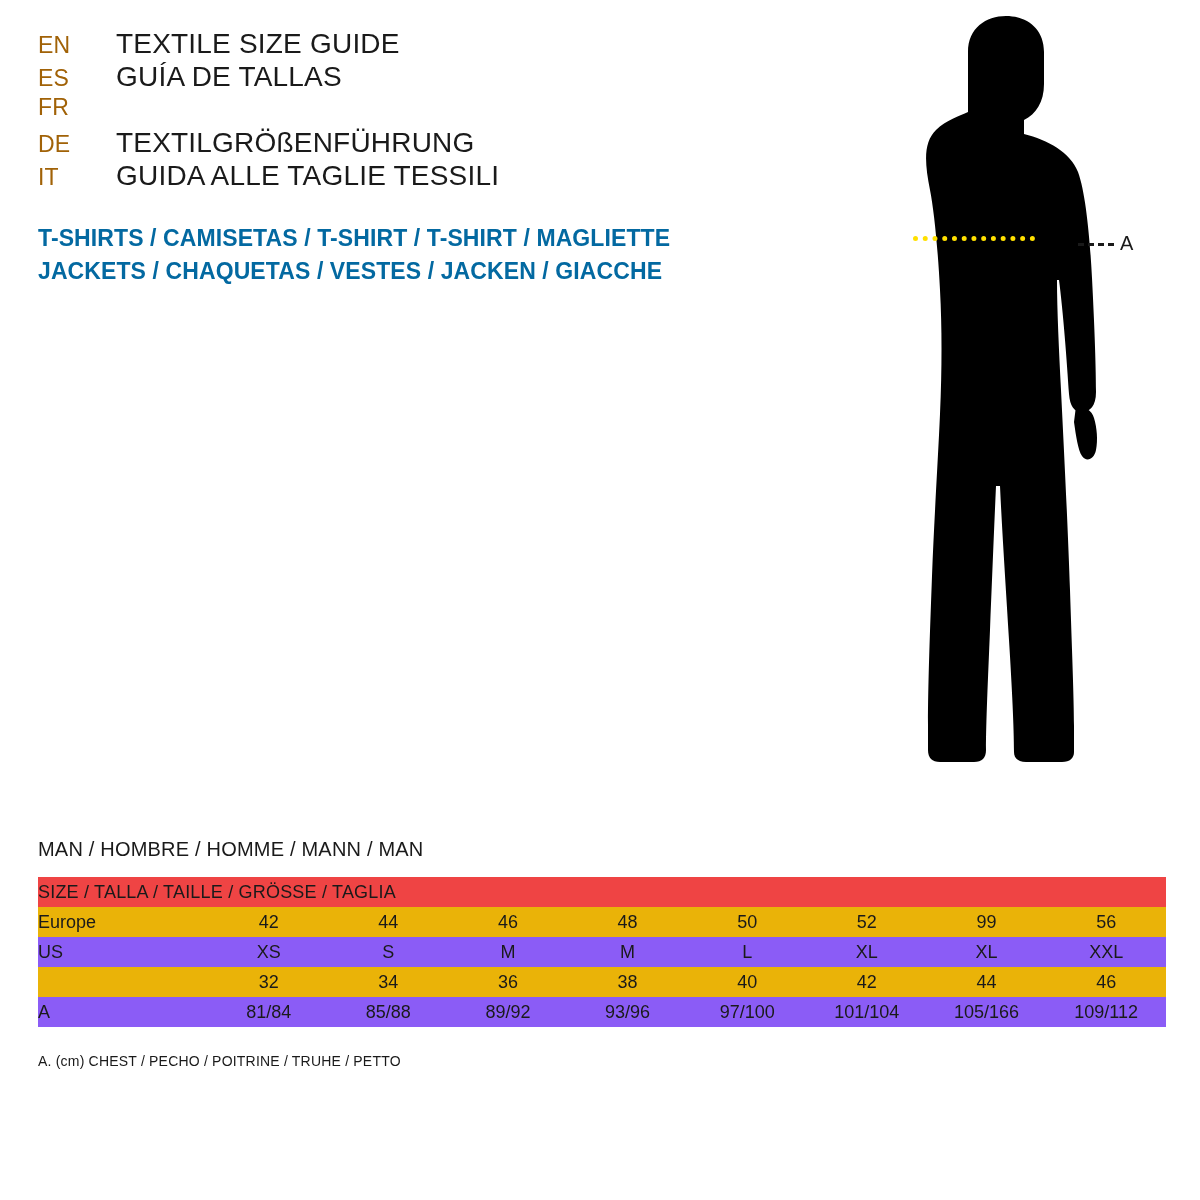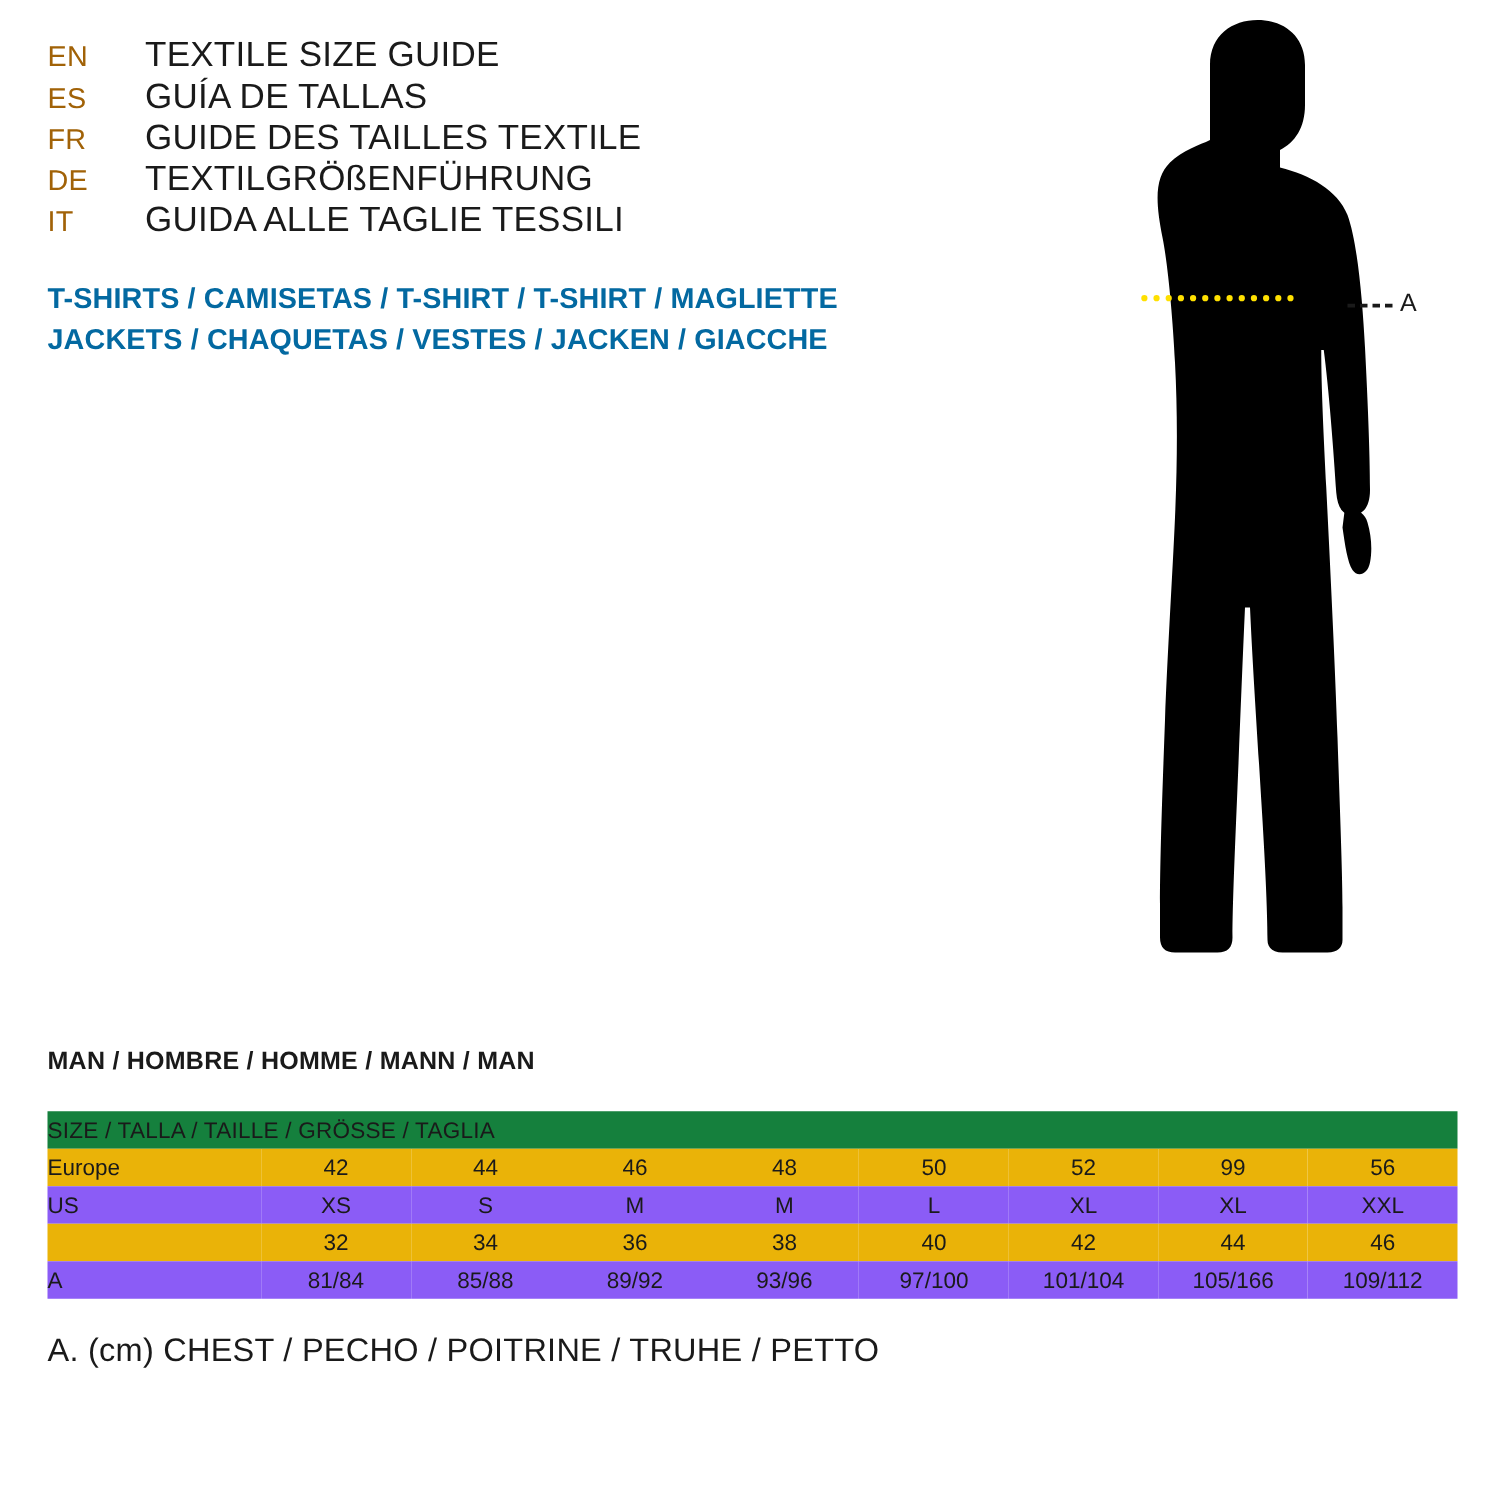--- a/index.html
+++ b/index.html
@@ -95,74 +95,73 @@
 
   
   #table-section {
     position: absolute;
     left: 38px;
     top: 838px;
     width: 1128px;
   }
   #man-heading {
     font-size: 20px;
-    font-weight: bold;
-    letter-spacing: 0.2px;
-    margin-bottom: 28px;
+    font-weight: normal;
+    letter-spacing: 0.2px;
+    margin-bottom: 16px;
     color: #1a1a1a;
   }
   table.size-table {
     border-collapse: collapse;
     width: 1128px;
     font-size: 18px;
     color: #1a1a1a;
   }
   table.size-table td {
     padding: 0;
     height: 30px;
     vertical-align: middle;
   }
-  tr.band-grey td { background: #15803d; }
+  tr.band-grey td { background: #ef4444; }
   tr.band-light td { background: #eab308; }
   tr.band-white td { background: #8b5cf6; }
   td.label-cell {
     padding-left: 8px;
     text-align: left;
     width: 170px;
   }
   td.val-cell {
     text-align: center;
     width: 119px;
   }
   tr.header-row td {
     font-size: 18px;
     letter-spacing: 0.2px;
   }
   #footnote {
     margin-top: 26px;
-    font-size: 26px;
+    font-size: 14px;
     letter-spacing: 0.2px;
     color: #1a1a1a;
   }
 </style>
 </head>
 <body>
 
 <div id="lang-block">
   <div class="lang-row">
     <span class="lang-code">EN</span>
     <span class="lang-text">TEXTILE SIZE GUIDE</span>
   </div>
   <div class="lang-row">
     <span class="lang-code">ES</span>
     <span class="lang-text">GUÍA DE TALLAS</span>
   </div>
   <div class="lang-row">
     <span class="lang-code">FR</span>
-    <span class="lang-text">GUIDE DES TAILLES TEXTILE</span>
   </div>
   <div class="lang-row">
     <span class="lang-code">DE</span>
     <span class="lang-text">TEXTILGRÖßENFÜHRUNG</span>
   </div>
   <div class="lang-row">
     <span class="lang-code">IT</span>
     <span class="lang-text">GUIDA ALLE TAGLIE TESSILI</span>
   </div>
 </div>

